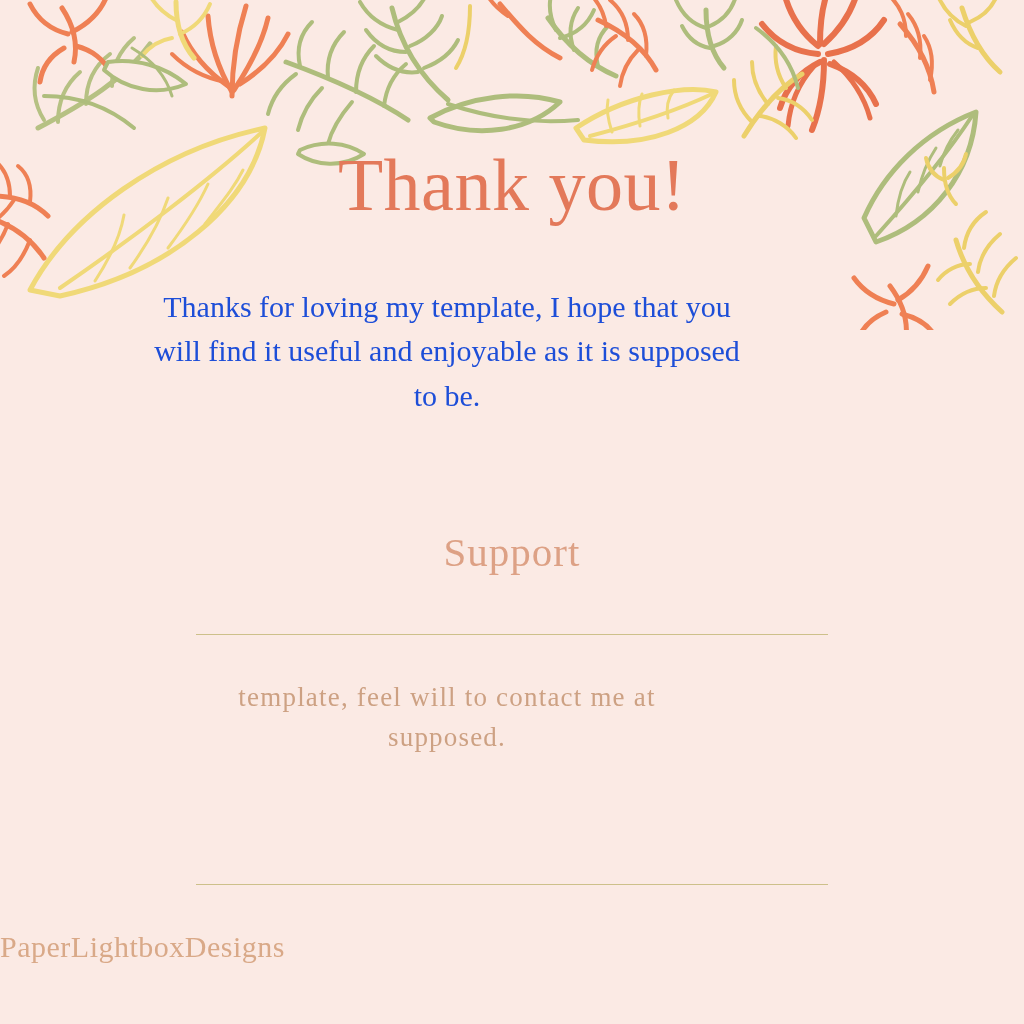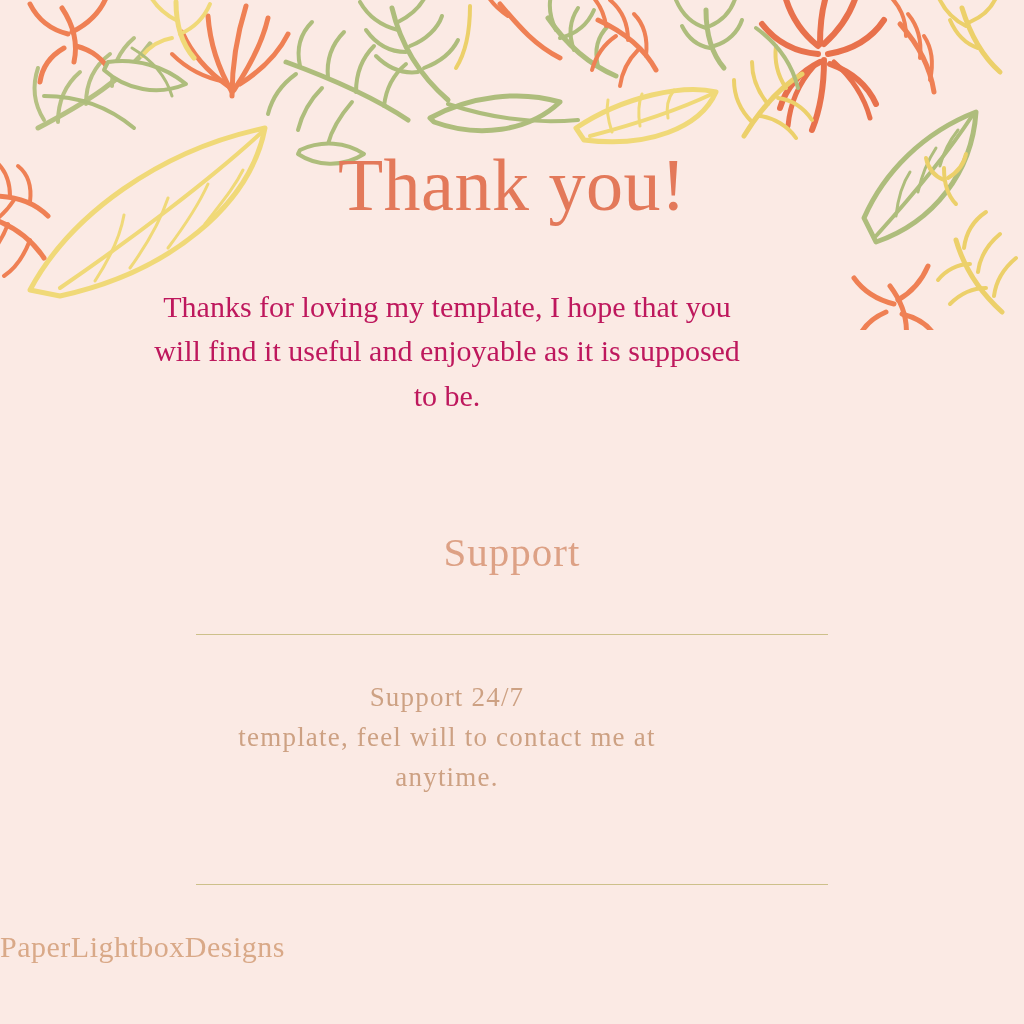--- a/index.html
+++ b/index.html
@@ -50,21 +50,21 @@
   }
   .intro {
     position: absolute;
     top: 285px;
     left: 50%;
     transform: translateX(-50%);
     width: 600px;
     text-align: center;
     font-size: 30px;
     line-height: 1.48;
-    color: #be185d;
+    color: #1d4ed8;
     font-family: "Liberation Serif", serif;
   }
   .support-heading {
     position: absolute;
     top: 528px;
     left: 0;
     width: 1024px;
     text-align: center;
     font-size: 41px;
     color: #dda185;
@@ -280,23 +280,22 @@
 
     <div class="title">Thank you!</div>
 
     <div class="intro">Thanks for loving my template, I hope that you will find it useful and enjoyable as it is supposed to be.</div>
 
     <div class="support-heading">Support</div>
 
     <div class="rule rule-top"></div>
 
     <div class="support-body">
-      <div>Support 24/7</div>
       <div>template, feel will to contact me at</div>
-      <div>anytime.</div>
+      <div>supposed.</div>
     </div>
 
     <div class="rule rule-bottom"></div>
 
     <div class="footer">
       <span class="brand">PaperLightboxDesigns</span>
     </div>
 
   </div>
 </div>

